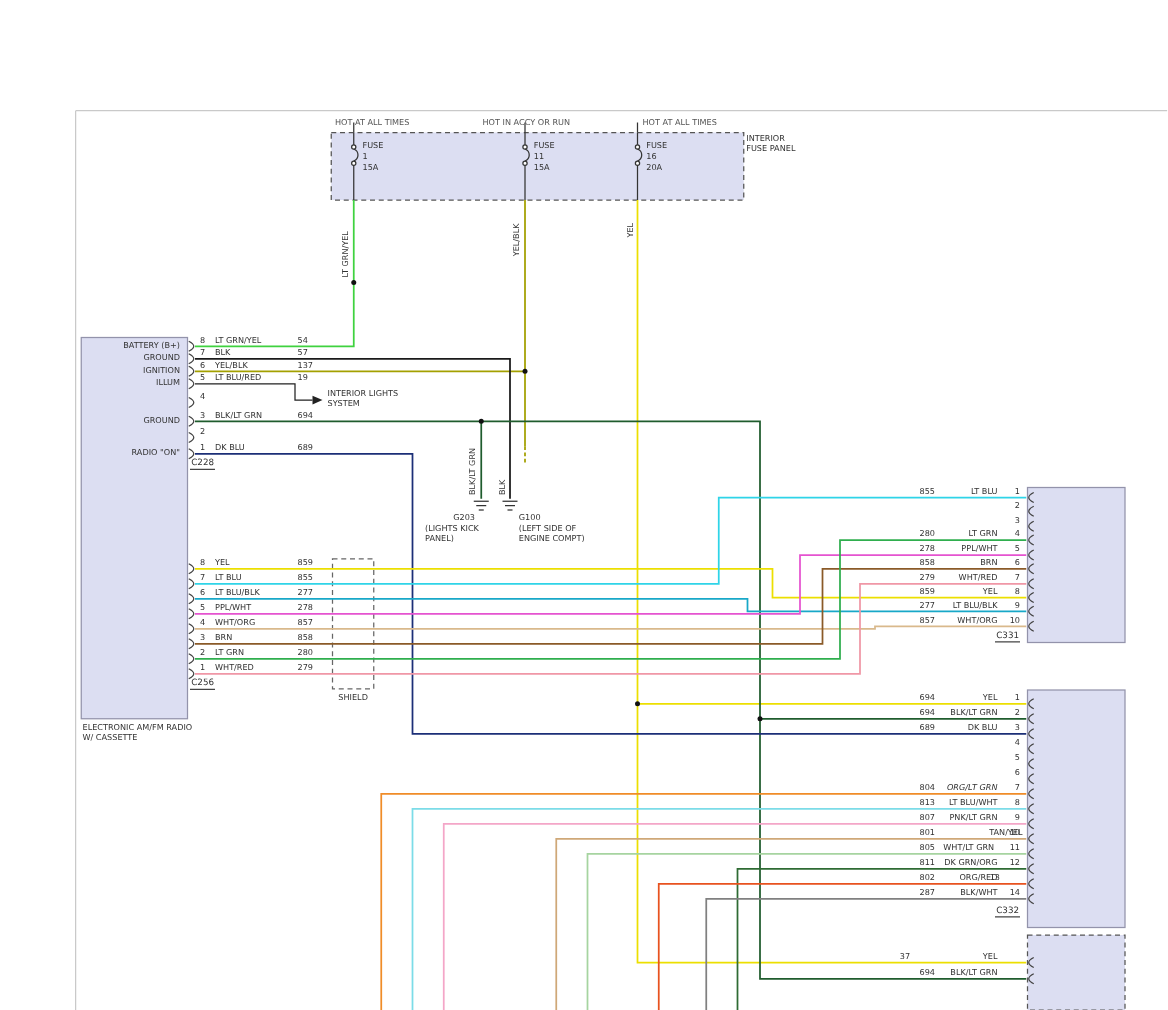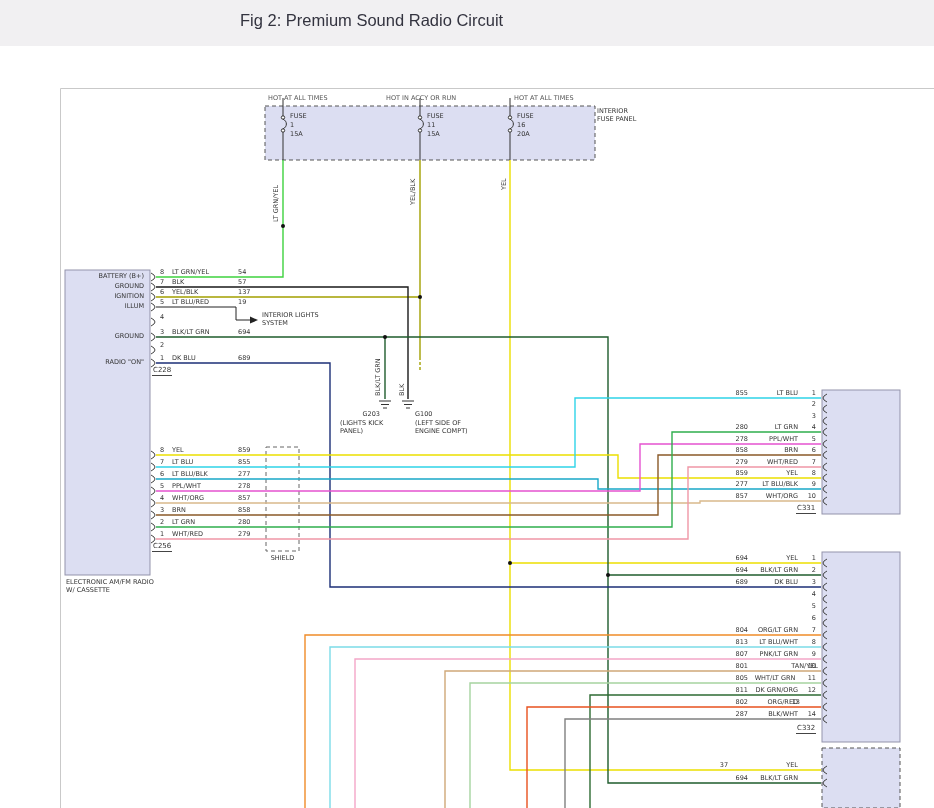--- a/index.html
+++ b/index.html
@@ -13,23 +13,20 @@
   .feed{color:#555;}
   .rot{transform:rotate(-90deg);transform-origin:0 0;}
   .cname{font-size:7px;border-bottom:1px solid #444;display:inline-block;padding:0 1px;}
   .fuse-lbl span{display:block;line-height:1.4;}
 </style>
 </head>
 <body>
 
 <div id="stage">
 
-  <div class="page-header">
-    <h1 class="page-title">Fig 2: Premium Sound Radio Circuit</h1>
-  </div>
 
   <svg width="934" height="808" viewBox="0 0 934 808">
 
     <g stroke="#c9c9c9" stroke-width="1">
       <line x1="60.5" y1="88.5" x2="934" y2="88.5"></line>
       <line x1="60.5" y1="88.5" x2="60.5" y2="808"></line>
     </g>
 
     <g stroke="#9393ab" fill="#dcdef2" stroke-width="1">
       <rect x="265" y="106" width="330" height="54" stroke="#555" stroke-dasharray="4 3"></rect>
@@ -288,21 +285,21 @@
     <div class="t" style="left: 700px; top: 566px; width: 48px; text-align: right;">694</div>
     <div class="t" style="left: 752px; top: 566px; width: 46px; text-align: right;">BLK/LT GRN</div>
     <div class="t" style="left: 800px; top: 566px; width: 16px; text-align: right;">2</div>
     <div class="t" style="left: 700px; top: 578px; width: 48px; text-align: right;">689</div>
     <div class="t" style="left: 752px; top: 578px; width: 46px; text-align: right;">DK BLU</div>
     <div class="t" style="left: 800px; top: 578px; width: 16px; text-align: right;">3</div>
     <div class="t" style="left: 800px; top: 590px; width: 16px; text-align: right;">4</div>
     <div class="t" style="left: 800px; top: 602px; width: 16px; text-align: right;">5</div>
     <div class="t" style="left: 800px; top: 614px; width: 16px; text-align: right;">6</div>
     <div class="t" style="left: 700px; top: 626px; width: 48px; text-align: right;">804</div>
-    <div class="t" style="left: 752px; top: 626px; width: 46px; text-align: right;">ORG/LT GRN</div>
+    <div class="t" style="left: 752px; top: 626px; width: 46px; text-align: right; font-style: italic;">ORG/LT GRN</div>
     <div class="t" style="left: 800px; top: 626px; width: 16px; text-align: right;">7</div>
     <div class="t" style="left: 700px; top: 638px; width: 48px; text-align: right;">813</div>
     <div class="t" style="left: 752px; top: 638px; width: 46px; text-align: right;">LT BLU/WHT</div>
     <div class="t" style="left: 800px; top: 638px; width: 16px; text-align: right;">8</div>
     <div class="t" style="left: 700px; top: 650px; width: 48px; text-align: right;">807</div>
     <div class="t" style="left: 752px; top: 650px; width: 46px; text-align: right;">PNK/LT GRN</div>
     <div class="t" style="left: 800px; top: 650px; width: 16px; text-align: right;">9</div>
     <div class="t" style="left: 700px; top: 662px; width: 48px; text-align: right;">801</div>
     <div class="t" style="left: 772px; top: 662px; width: 46px; text-align: right;">TAN/YEL</div>
     <div class="t" style="left: 800px; top: 662px; width: 16px; text-align: right;">10</div>

